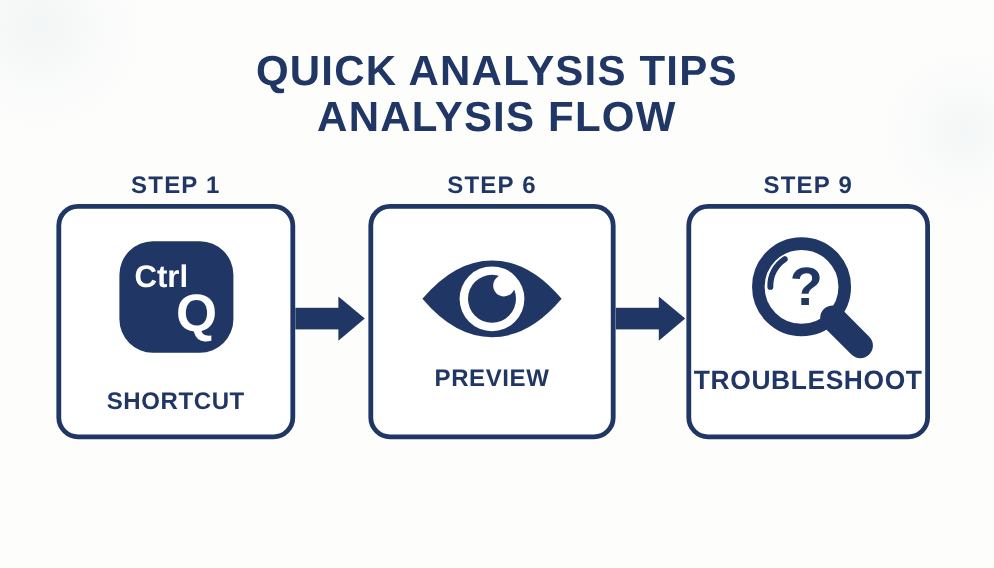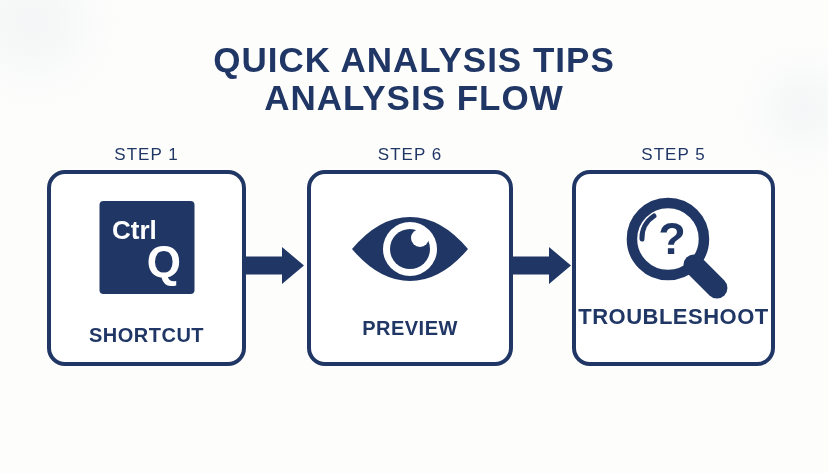--- a/index.html
+++ b/index.html
@@ -31,22 +31,22 @@
     line-height:38px;
     letter-spacing:1px;
   }
   .title span{display:block;}
   .step{
     position:absolute;top:143px;
   }
   .step-label{
     text-align:center;
     color:var(--navy);
-    font-weight:400;
-    font-size:17px;
+    font-weight:700;
+    font-size:20px;
     letter-spacing:1px;
     height:24px;
     line-height:24px;
     margin-bottom:3px;
   }
   .step-box{
     position:relative;
     height:196px;
     background:var(--box-bg);
     border:4px solid var(--navy);
@@ -59,28 +59,28 @@
     font-weight:700;
     font-size:20px;
     line-height:25px;
     letter-spacing:0.5px;
     margin-top:13px;
   }
   #step1{left:47px;width:199px;}
   #step2{left:307px;width:206px;}
   #step3{left:572px;width:203px;}
   #step1 .box-label{bottom:14px;}
-  #step2 .box-label{bottom:21px;}
+  #step2 .box-label{bottom:33px;}
   #step3 .box-label{bottom:33px;font-size:22px;}
   
   .keycap{
     position:absolute;top:27px;left:50%;transform:translateX(-50%);
     width:95px;height:93px;
     background:var(--navy);
-    border-radius:4px;
+    border-radius:28px;
   }
   .key-top{
     position:absolute;left:13px;top:14px;
     color:#fff;font-weight:700;font-size:26px;
   }
   .key-bottom{
     position:absolute;right:13px;top:36px;
     color:#fff;font-weight:700;font-size:44px;
   }
   
@@ -132,21 +132,21 @@
       </div>
     </div>
   </div>
 
   <svg class="arrow" id="arrow2" width="60" height="37" viewBox="0 0 60 37" aria-hidden="true">
     <rect x="0" y="9.5" width="37" height="18" fill="var(--navy)"></rect>
     <polygon points="36,0 36,37 58,18.5" fill="var(--navy)"></polygon>
   </svg>
 
   <div class="step" id="step3">
-    <div class="step-label">STEP 5</div>
+    <div class="step-label">STEP 9</div>
     <div class="step-box">
       <svg class="mag-svg" width="115" height="115" viewBox="0 0 115 115" aria-hidden="true">
         <circle cx="48" cy="45" r="36" fill="none" stroke="var(--navy)" stroke-width="10.5"></circle>
         <path d="M34,22 A26,26 0 0 0 22,45" fill="none" stroke="var(--navy)" stroke-width="5" stroke-linecap="round"></path>
         <line x1="74" y1="71" x2="97" y2="94" stroke="var(--navy)" stroke-width="21" stroke-linecap="round"></line>
         <text x="52" y="60" text-anchor="middle" font-size="45" font-weight="bold" font-family="Liberation Sans, DejaVu Sans, sans-serif" fill="var(--navy)">?</text>
       </svg>
       <div class="box-label">
         <div>TROUBLESHOOT</div>
       </div>

